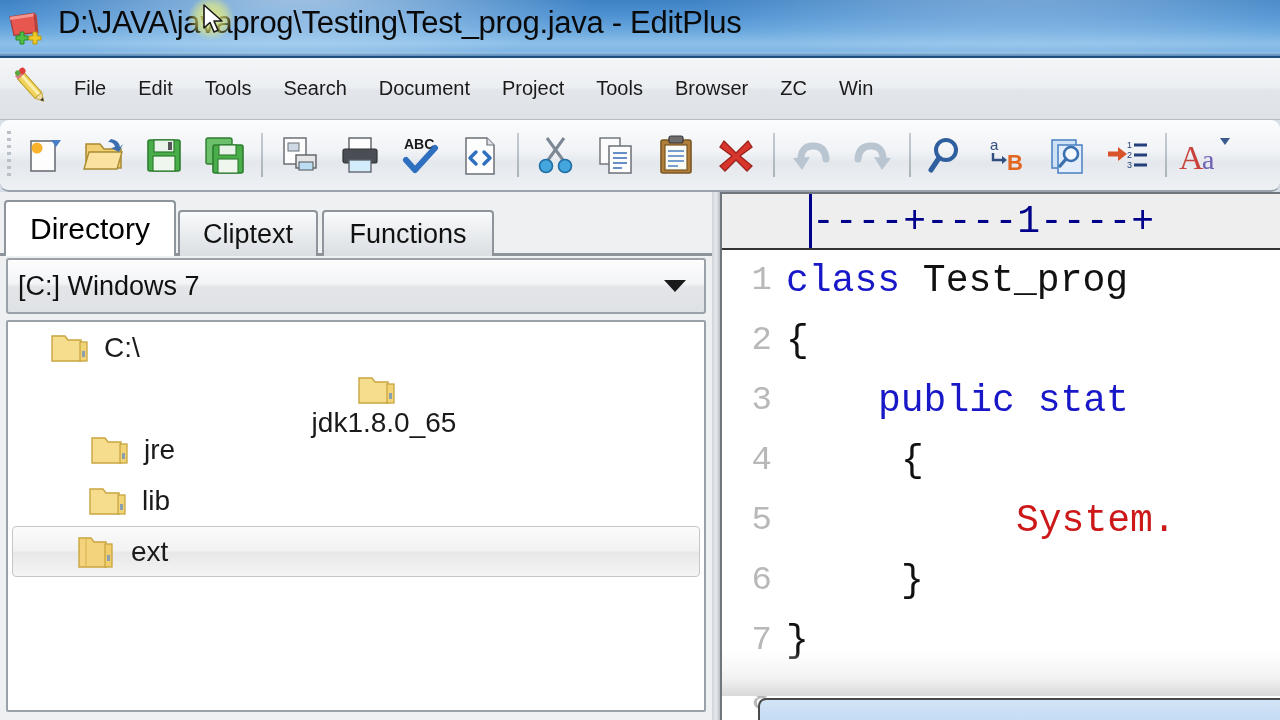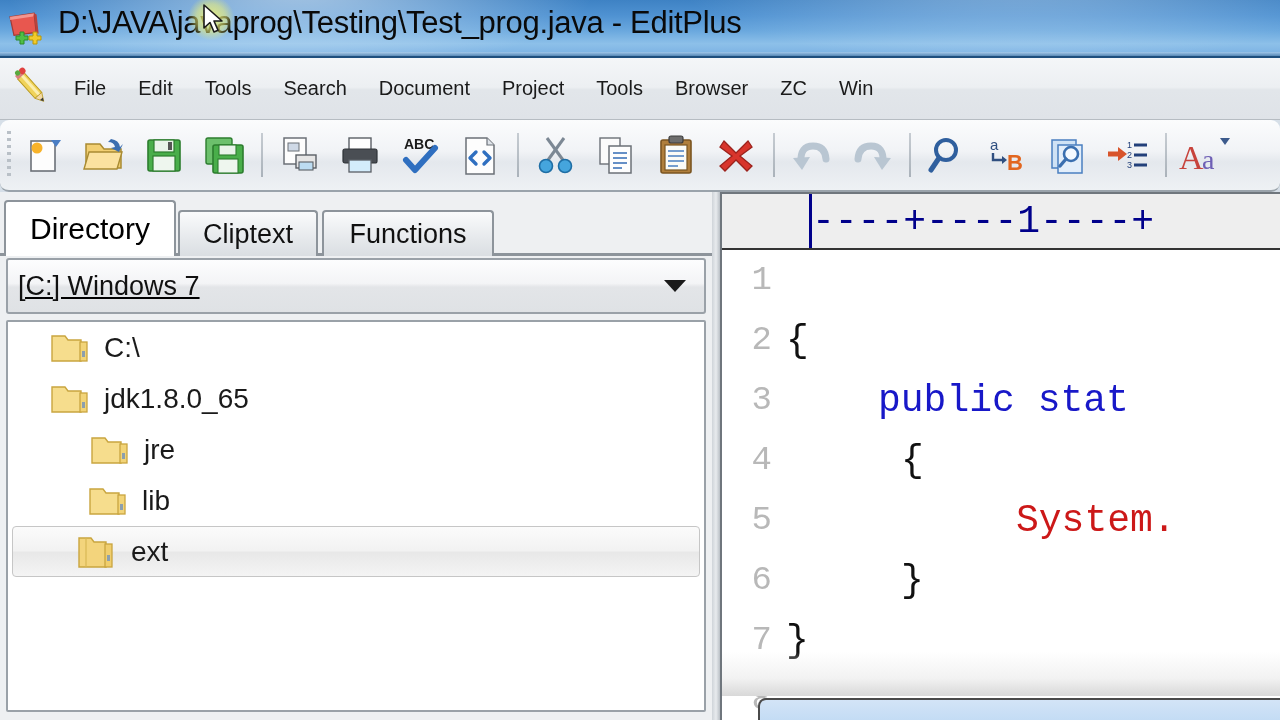--- a/index.html
+++ b/index.html
@@ -81,21 +81,21 @@
     background: #ffffff;
     z-index: 3; color: #000;
     font-size: 30px;
   }
   .tab-underline {
     position: absolute; left: 0; bottom: 0; width: 712px; height: 3px;
     background: #8d949b;
   }
 
   .drivebar {
-    position: absolute; left: 6px; top: 66px; width: 700px; height: 56px; text-decoration: underline;
+    position: absolute; left: 6px; top: 66px; width: 700px; height: 56px;
   }
   .drive-select {
     width: 100%; height: 100%;
     border: 2px solid #9aa1a8;
     border-radius: 3px;
     background: linear-gradient(to bottom, #fdfdfe 0%, #f3f4f6 45%, #e3e5e8 52%, #dfe2e5 100%);
     display: flex; align-items: center; position: relative;
   }
   .drive-label { font-size: 27px; color: #111; padding-left: 10px; }
   .drive-arrow {
@@ -433,21 +433,21 @@
       <span class="folder-ico">
         <svg width="40" height="34" viewBox="0 0 40 34">
           <path d="M2 5 h13 l3 4 h13 v21 h-29 z" fill="#f6dd8d" stroke="#c9a53f" stroke-width="1.4"></path>
           <rect x="30" y="11" width="7" height="19" fill="#f2d478" stroke="#c9a53f" stroke-width="1.3"></rect>
           <rect x="32" y="20" width="3" height="6" fill="#8c9fae"></rect>
         </svg>
       </span>
       <span class="tree-label">C:\</span>
     </div>
 
-    <div class="tree-row" style="padding-left:42px;">
+    <div class="tree-row" style="padding-left:42px;flex-direction:column;">
       <span class="folder-ico">
         <svg width="40" height="34" viewBox="0 0 40 34">
           <path d="M2 5 h13 l3 4 h13 v21 h-29 z" fill="#f6dd8d" stroke="#c9a53f" stroke-width="1.4"></path>
           <rect x="30" y="11" width="7" height="19" fill="#f2d478" stroke="#c9a53f" stroke-width="1.3"></rect>
           <rect x="32" y="20" width="3" height="6" fill="#8c9fae"></rect>
         </svg>
       </span>
       <span class="tree-label">jdk1.8.0_65</span>
     </div>
 
@@ -494,20 +494,21 @@
 
   <div class="ruler">
     <span class="ruler-gutter"></span>
     <span class="ruler-scale">----+----1----+</span>
   </div>
 
   <div class="code-area">
 
     <div class="code-line">
       <span class="lineno">1</span>
+      <span class="codetext"><span class="kw">class </span><span>Test_prog</span></span>
     </div>
 
     <div class="code-line">
       <span class="lineno">2</span>
       <span class="codetext">{</span>
     </div>
 
     <div class="code-line">
       <span class="lineno">3</span>
       <span class="codetext" style="padding-left:92px;"><span class="kw">public stat</span></span>

